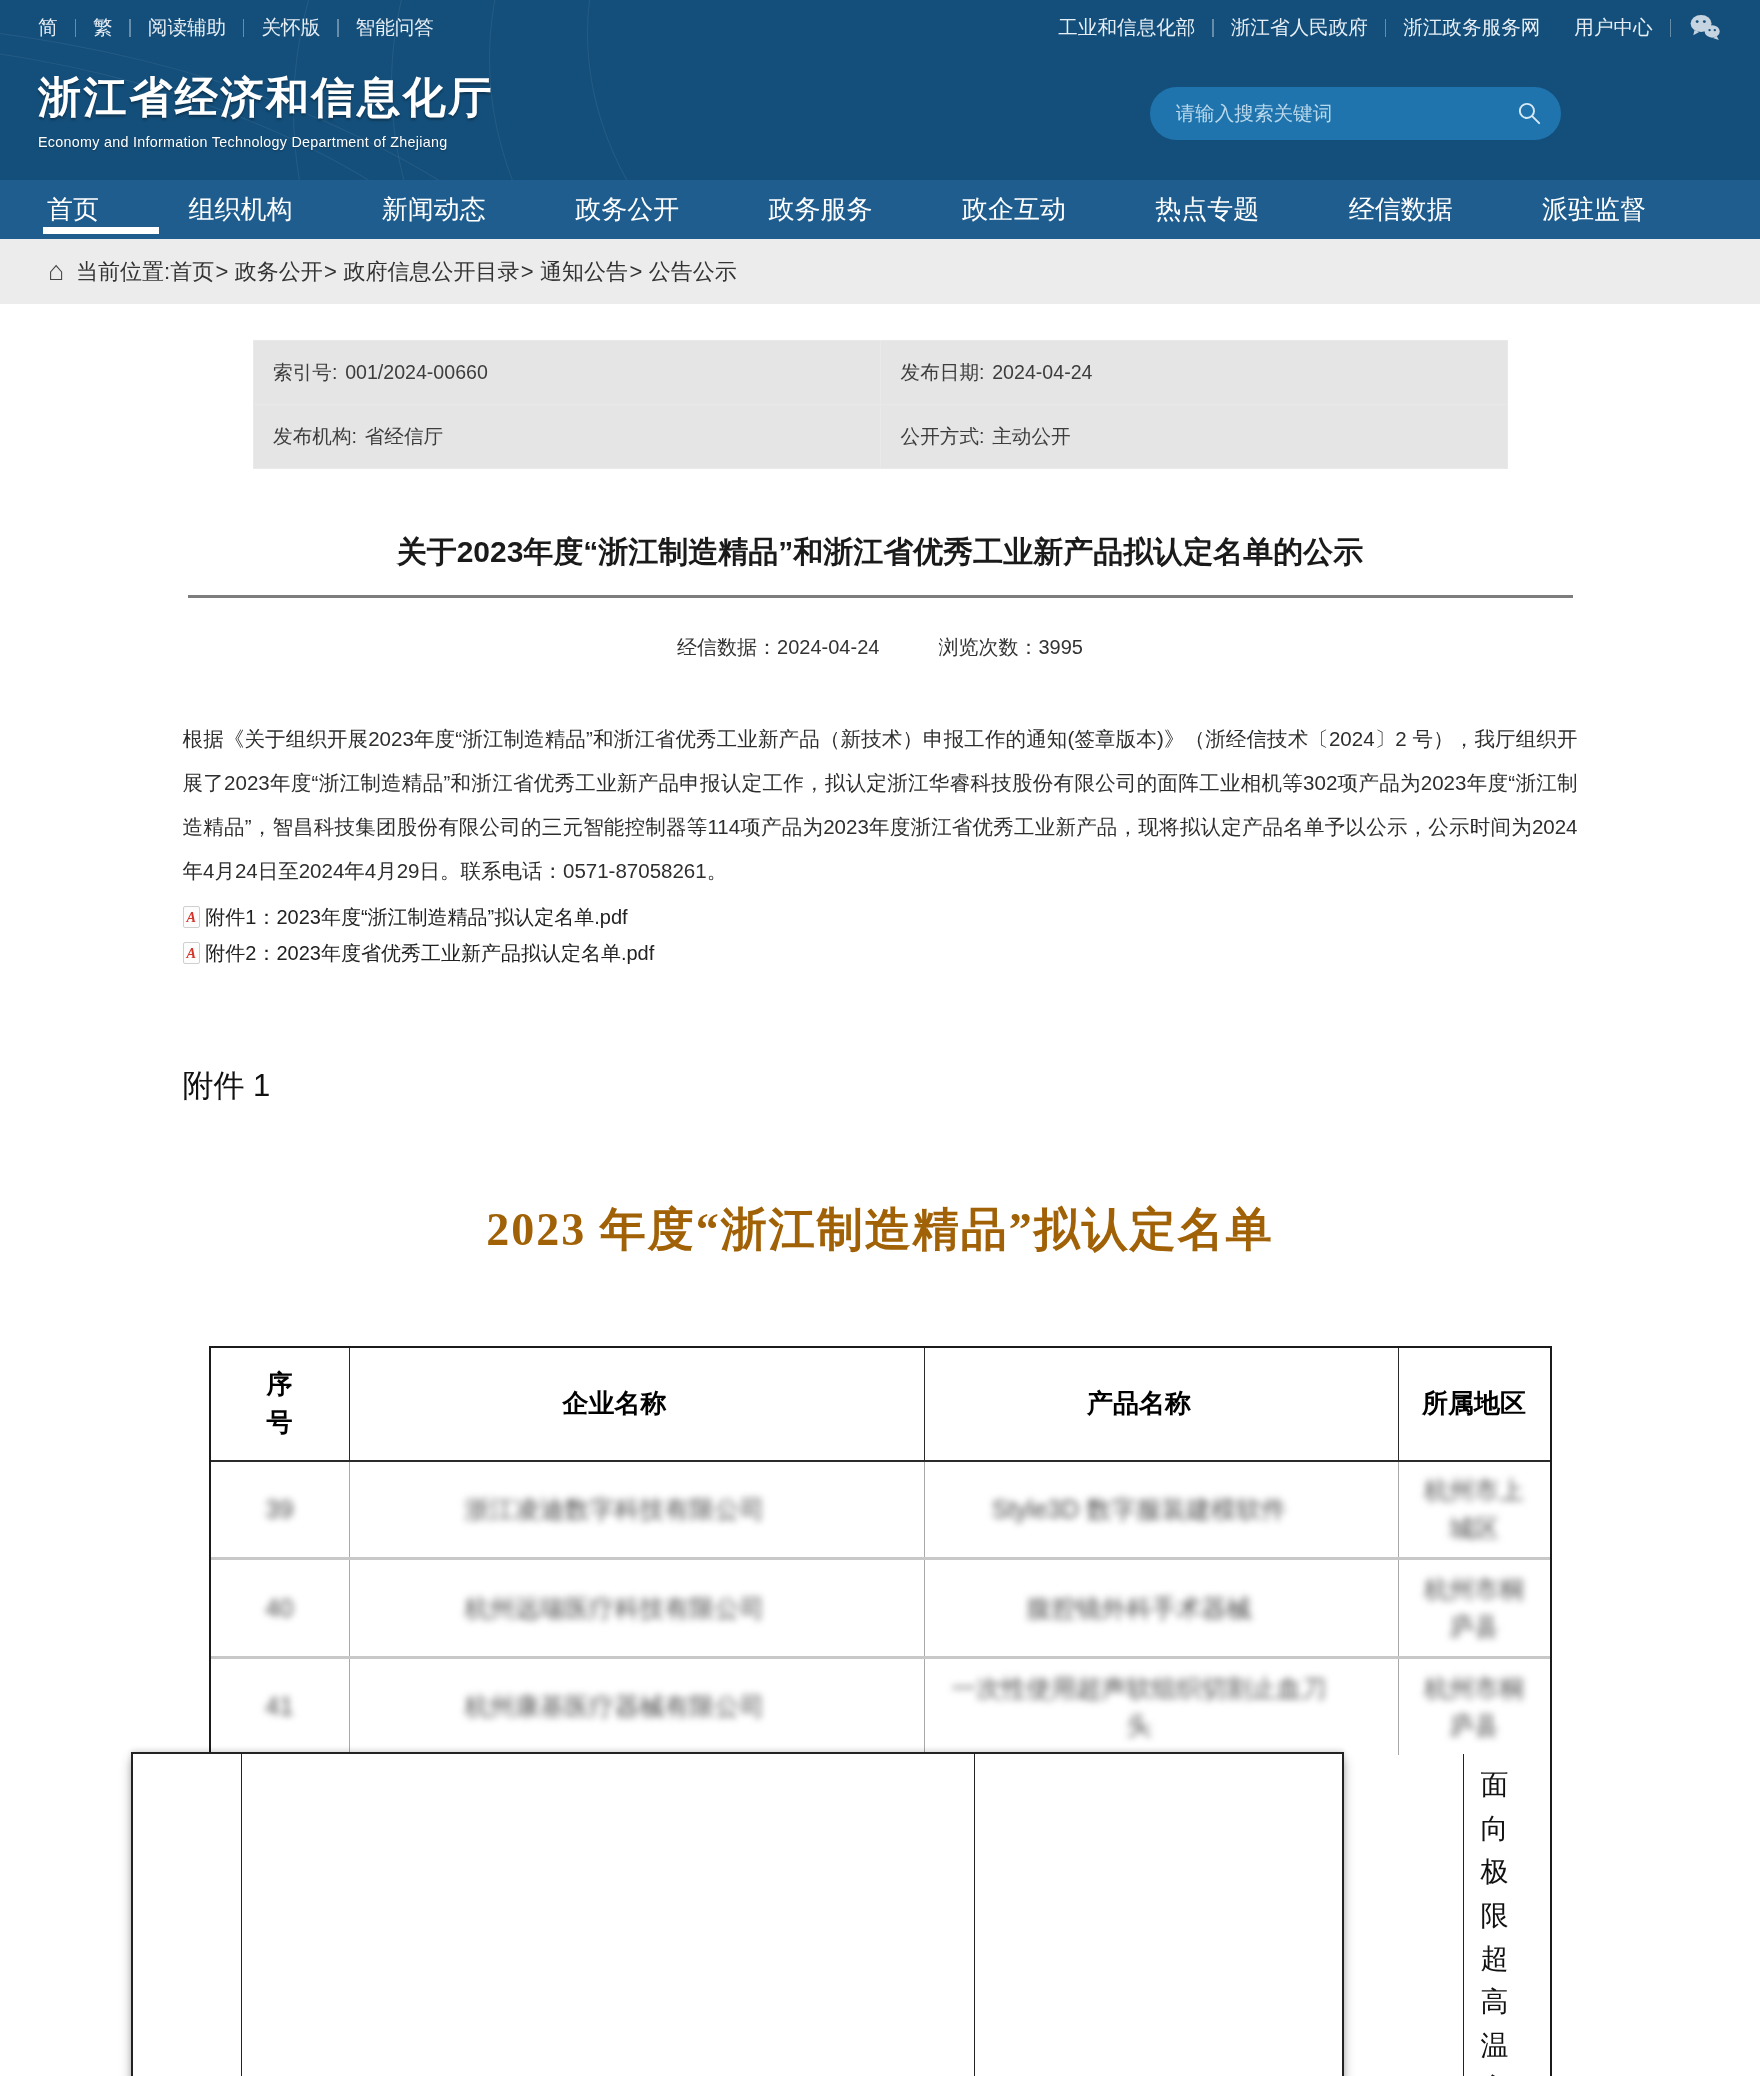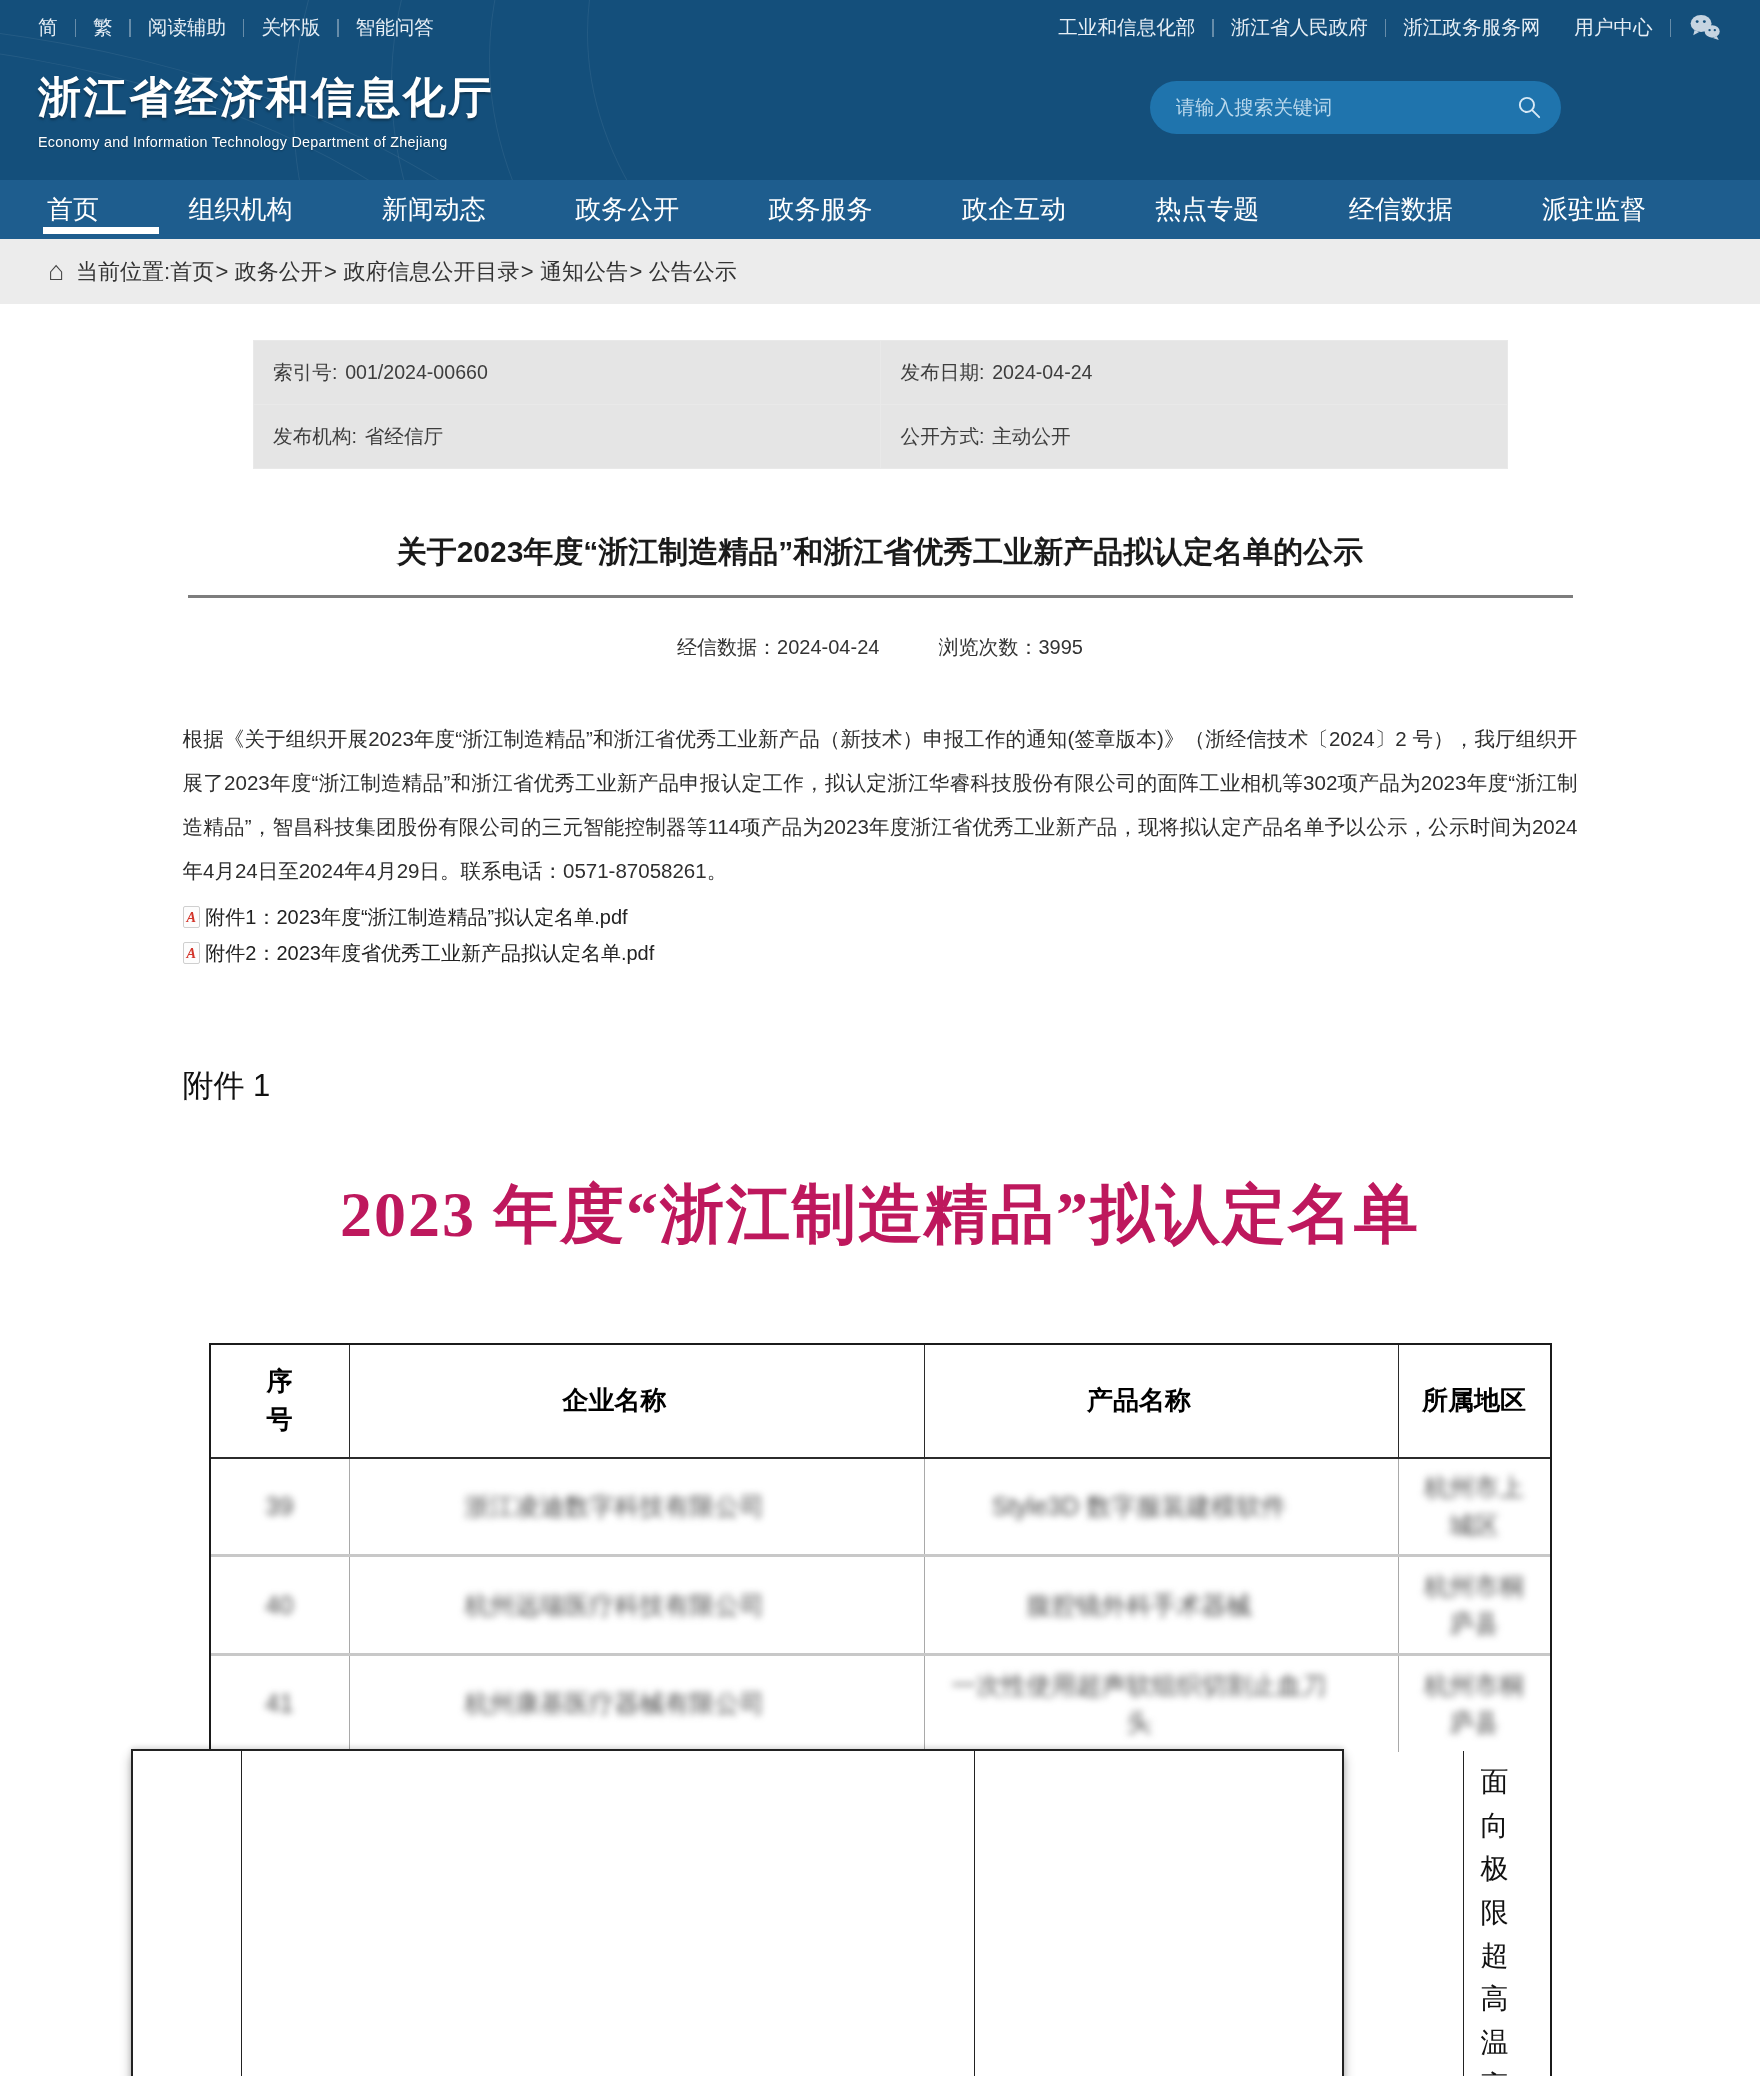--- a/index.html
+++ b/index.html
@@ -23,21 +23,21 @@
   .tlink{cursor:pointer;padding:0 17px;white-space:nowrap;color:#e7eff6;text-decoration:none;}
   .tsep{width:1.3px;height:18px;background:rgba(255,255,255,.35);}
   .wechat{margin-left:17px;display:flex;align-items:center;}
 
   .header{position:relative;z-index:2;height:125px;}
   .logo{position:absolute;left:38px;top:14.3px;color:#fff;}
   .logo-title{font-size:43px;font-weight:bold;letter-spacing:2.6px;
     text-shadow:0 2px 2.6px rgba(0,0,0,.35);}
   .logo-sub{font-size:14.3px;margin-top:6.5px;letter-spacing:0.3px;
     text-shadow:0 1.3px 2px rgba(0,0,0,.3);}
-  .search{position:absolute;right:199px;top:26px;width:411px;height:53px;border-radius:27px;
+  .search{position:absolute;right:199px;top:32px;width:411px;height:53px;border-radius:27px;
     background:#1f74ad;display:flex;align-items:center;padding:0 18px 0 23.5px;}
   .search input{flex:1;background:transparent;border:none;outline:none;color:#eaf4fb;
     font-size:19.6px;font-family:inherit;}
   .search input::placeholder{color:#b9d8ec;}
 
   .nav{position:relative;z-index:2;height:59px;background:#1e5d8e;display:flex;
     align-items:center;justify-content:space-between;padding:0 114px 0 47px;}
   .nav-item{position:relative;color:#fff;font-size:26px;cursor:pointer;text-decoration:none;
     height:59px;display:flex;align-items:center;white-space:nowrap;}
   .nav-item.active::after{content:"";position:absolute;left:-3.9px;bottom:5.2px;width:116px;
@@ -68,22 +68,22 @@
     text-align:justify;color:#2e2e2e;}
   .attach{width:1395px;margin:10.4px auto 0;}
   .attach-row{display:flex;align-items:center;margin-top:9px;cursor:pointer;}
   .pdf-ic{position:relative;width:17.6px;height:21.5px;background:#fdfdfd;border:1.3px solid #cfcfcf;
     border-radius:2px;margin-right:5.2px;display:flex;align-items:center;justify-content:center;}
   .pdf-ic::before{content:"A";color:#d3352b;font:italic bold 14.3px "Liberation Serif",serif;}
   .attach-label{font-size:20px;color:#222;text-decoration:none;}
 
   
   .annex-label{width:1395px;margin:98px auto 0;font-size:31px;color:#111;}
-  .annex-title{margin-top:64px;text-align:center;font-size:64px;font-weight:bold;
-    font-family:"Liberation Serif","DejaVu Serif",serif;letter-spacing:2px;color:#be185d;}
+  .annex-title{margin-top:92px;text-align:center;font-size:46px;font-weight:bold;
+    font-family:"Liberation Serif","DejaVu Serif",serif;letter-spacing:2px;color:#a16207;}
 
   
   .gt{width:1343px;margin:85px auto 0;border:2px solid #1b1b1b;background:#fff;}
   .trow{display:grid;grid-template-columns:94px 575px 474px 1fr;}
   .trow + .trow{border-top:3.9px solid #c8c8c8;}
   .th,.td{display:flex;align-items:center;justify-content:center;text-align:center;
     padding:10.4px 15.6px;margin-left:44px;}
   .thead{border-bottom:2px solid #2b2b2b;}
   .th{min-height:112px;font-size:26px;font-weight:bold;color:#000;line-height:1.45;}
   .th + .th{border-left:1.3px solid #2b2b2b;}

